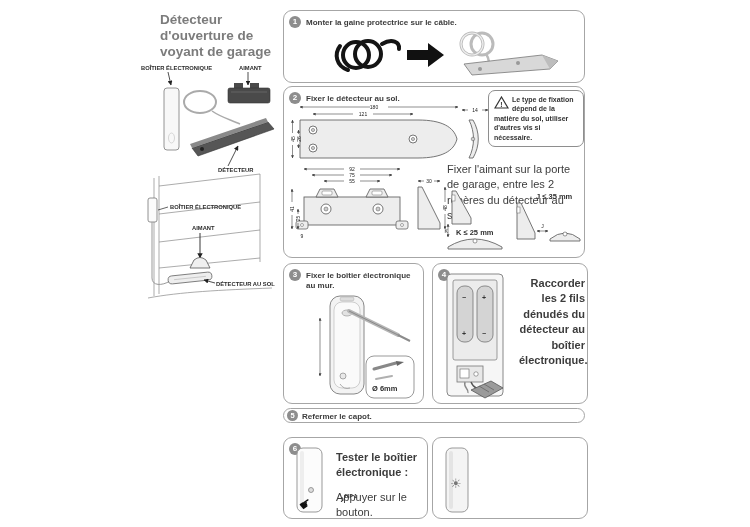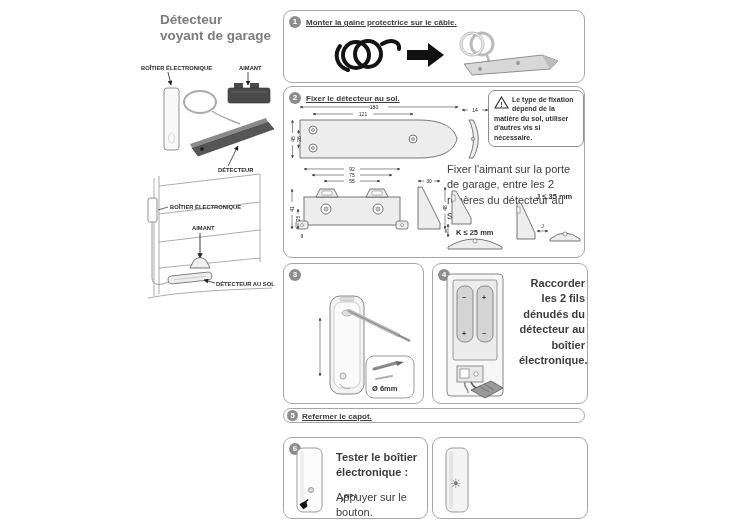--- a/index.html
+++ b/index.html
@@ -3,21 +3,21 @@
 <meta charset="utf-8">
 <style>
   html,body{margin:0;padding:0;background:#fff;}
   #canvas{position:relative;width:750px;height:527px;background:#ffffff;overflow:hidden;
           font-family:"Liberation Sans",sans-serif;color:#3c3c3c;padding-left:44px;}
   .page-title{position:absolute;left:160px;top:12px;width:130px;font-size:13.5px;
               font-weight:bold;color:#7c7c7c;line-height:1.2;}
   .box{position:absolute;border:1.2px solid #a6a6a6;border-radius:9px;background:#fff;box-sizing:border-box;}
   .badge{position:absolute;left:5px;top:5px;width:12px;height:12px;border-radius:50%;
          background:#8d8d8d;color:#fff;font-size:8px;font-weight:bold;text-align:center;line-height:12px;}
-  .step-title{position:absolute;left:22px;top:7px;font-size:8px;font-weight:bold;color:#3c3c3c;line-height:1.25;text-decoration:underline;}
+  .step-title{position:absolute;left:22px;top:7px;font-size:8px;font-weight:bold;color:#3c3c3c;line-height:1.25;}
   .para{font-size:11px;color:#3c3c3c;line-height:1.4;}
   .warn{position:absolute;border:1px solid #8e8e8e;border-radius:7px;padding:4px 5px;
         font-size:7px;font-weight:bold;color:#333;line-height:1.35;background:#fff;}
   .warn .tri{float:left;margin:1px 3px 1px 0;}
   svg{position:absolute;}
   svg text{font-family:"Liberation Sans",sans-serif;}
   .lbl{font-size:5.8px;font-weight:bold;fill:#2b2b2b;text-transform:uppercase;}
   .dim{stroke:#444;stroke-width:0.6;fill:none;}
   .thin{stroke:#888;stroke-width:0.7;fill:none;}
   .dimtxt{font-size:5px;fill:#222;}
@@ -26,20 +26,21 @@
   .noterow{position:absolute;font-size:9px;color:#222;}
   .biptxt{font-size:5px;font-weight:bold;color:#333;vertical-align:super;}
 </style>
 </head>
 <body>
 
 <div id="canvas">
 
   <div class="page-title">
     <div>Détecteur</div>
+    <div>d'ouverture de</div>
     <div>voyant de garage</div>
   </div>
 
   <svg style="left:140px;top:62px;" width="140" height="252" viewBox="0 0 140 252">
     <defs>
       <marker id="arrL" viewBox="0 0 10 10" refX="9" refY="5" markerWidth="6" markerHeight="6" orient="auto-start-reverse">
         <path d="M0,0 L10,5 L0,10 Z" fill="#222"></path>
       </marker>
     </defs>
     <text class="lbl" x="1" y="8">Boîtier électronique</text>
@@ -242,20 +243,21 @@
       <rect x="5" y="20" width="3" height="6" fill="#fff" stroke="#666" stroke-width="0.5"></rect>
       <line class="dim" x1="25" y1="44" x2="36" y2="44" marker-start="url(#ar4)" marker-end="url(#ar4)"></line>
       <text class="dimtxt" x="30.5" y="41" text-anchor="middle">J</text>
       <path d="M38,52 Q53,40 68,52 L68,54 L38,54 Z" fill="#ededed" stroke="#666" stroke-width="0.9"></path>
       <circle cx="53" cy="47" r="2" fill="#fff" stroke="#555" stroke-width="0.6"></circle>
     </svg>
   </div>
 
   <div class="box" style="left:283px;top:263px;width:141px;height:141px;">
     <div class="badge">3</div>
+    <div class="step-title" style="width:105px;">Fixer le boîtier électronique au mur.</div>
     <svg style="left:6px;top:28px;" width="128" height="110" viewBox="0 0 128 110">
       <defs>
         <marker id="ar5" viewBox="0 0 10 10" refX="9" refY="5" markerWidth="5" markerHeight="5" orient="auto-start-reverse">
           <path d="M0,0 L10,5 L0,10 Z" fill="#444"></path>
         </marker>
       </defs>
       <g>
         <rect x="40" y="4" width="34" height="98" rx="10" fill="#f3f3f3" stroke="#888" stroke-width="1"></rect>
         <rect x="44" y="10" width="26" height="86" rx="8" fill="#fafafa" stroke="#bbb" stroke-width="0.7"></rect>
         <rect x="50" y="5" width="14" height="4" rx="2" fill="#ddd" stroke="#aaa" stroke-width="0.5"></rect>

